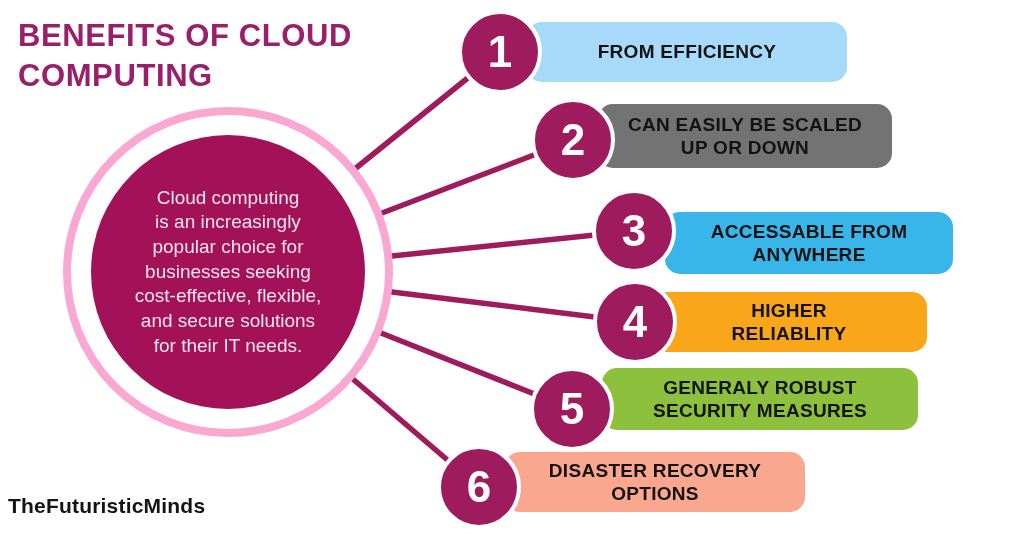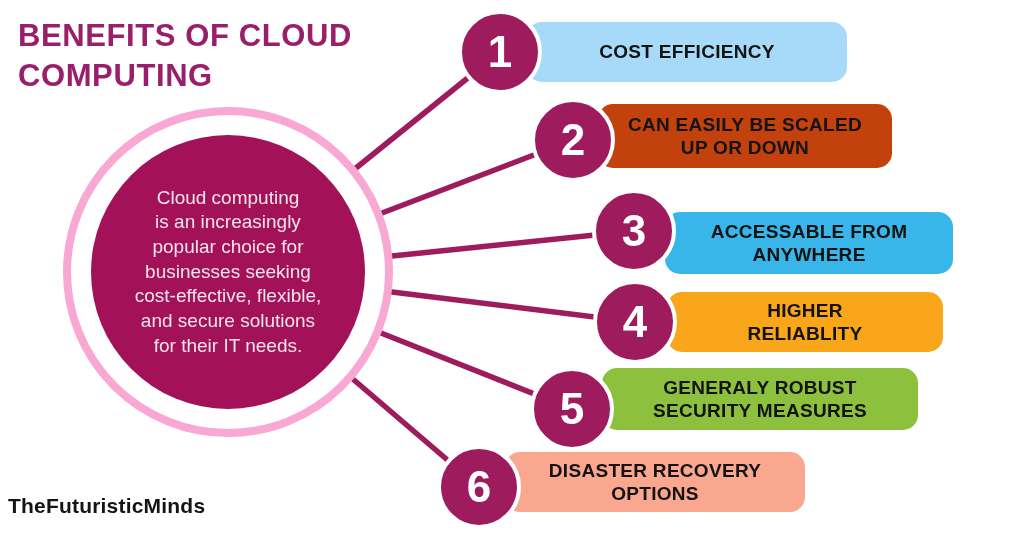--- a/index.html
+++ b/index.html
@@ -124,31 +124,31 @@
 is an increasingly
 popular choice for
 businesses seeking
 cost-effective, flexible,
 and secure solutions
 for their IT needs.</p>
     </div>
   </div>
 
   <div class="pill" style="left: 527px; top: 22px; width: 320px; height: 60px; background: rgb(167, 217, 248);">
-    <span class="pill-label">COST EFFICIENCY</span>
+    <span class="pill-label">FROM EFFICIENCY</span>
   </div>
-  <div class="pill" style="left: 598px; top: 104px; width: 294px; height: 64px; background: #c2410c;">
+  <div class="pill" style="left: 598px; top: 104px; width: 294px; height: 64px; background: #737373;">
     <span class="pill-label">CAN EASILY BE SCALED
 UP OR DOWN</span>
   </div>
   <div class="pill" style="left: 665px; top: 212px; width: 288px; height: 62px; background: rgb(56, 182, 233);">
     <span class="pill-label">ACCESSABLE FROM
 ANYWHERE</span>
   </div>
-  <div class="pill" style="left: 667px; top: 292px; width: 276px; height: 60px; background: rgb(249, 166, 26);">
+  <div class="pill" style="left: 651px; top: 292px; width: 276px; height: 60px; background: rgb(249, 166, 26);">
     <span class="pill-label">HIGHER
 RELIABLITY</span>
   </div>
   <div class="pill" style="left: 602px; top: 368px; width: 316px; height: 62px; background: rgb(141, 192, 60);">
     <span class="pill-label">GENERALY ROBUST
 SECURITY MEASURES</span>
   </div>
   <div class="pill" style="left: 505px; top: 452px; width: 300px; height: 60px; background: rgb(250, 167, 143);">
     <span class="pill-label">DISASTER RECOVERY
 OPTIONS</span>

